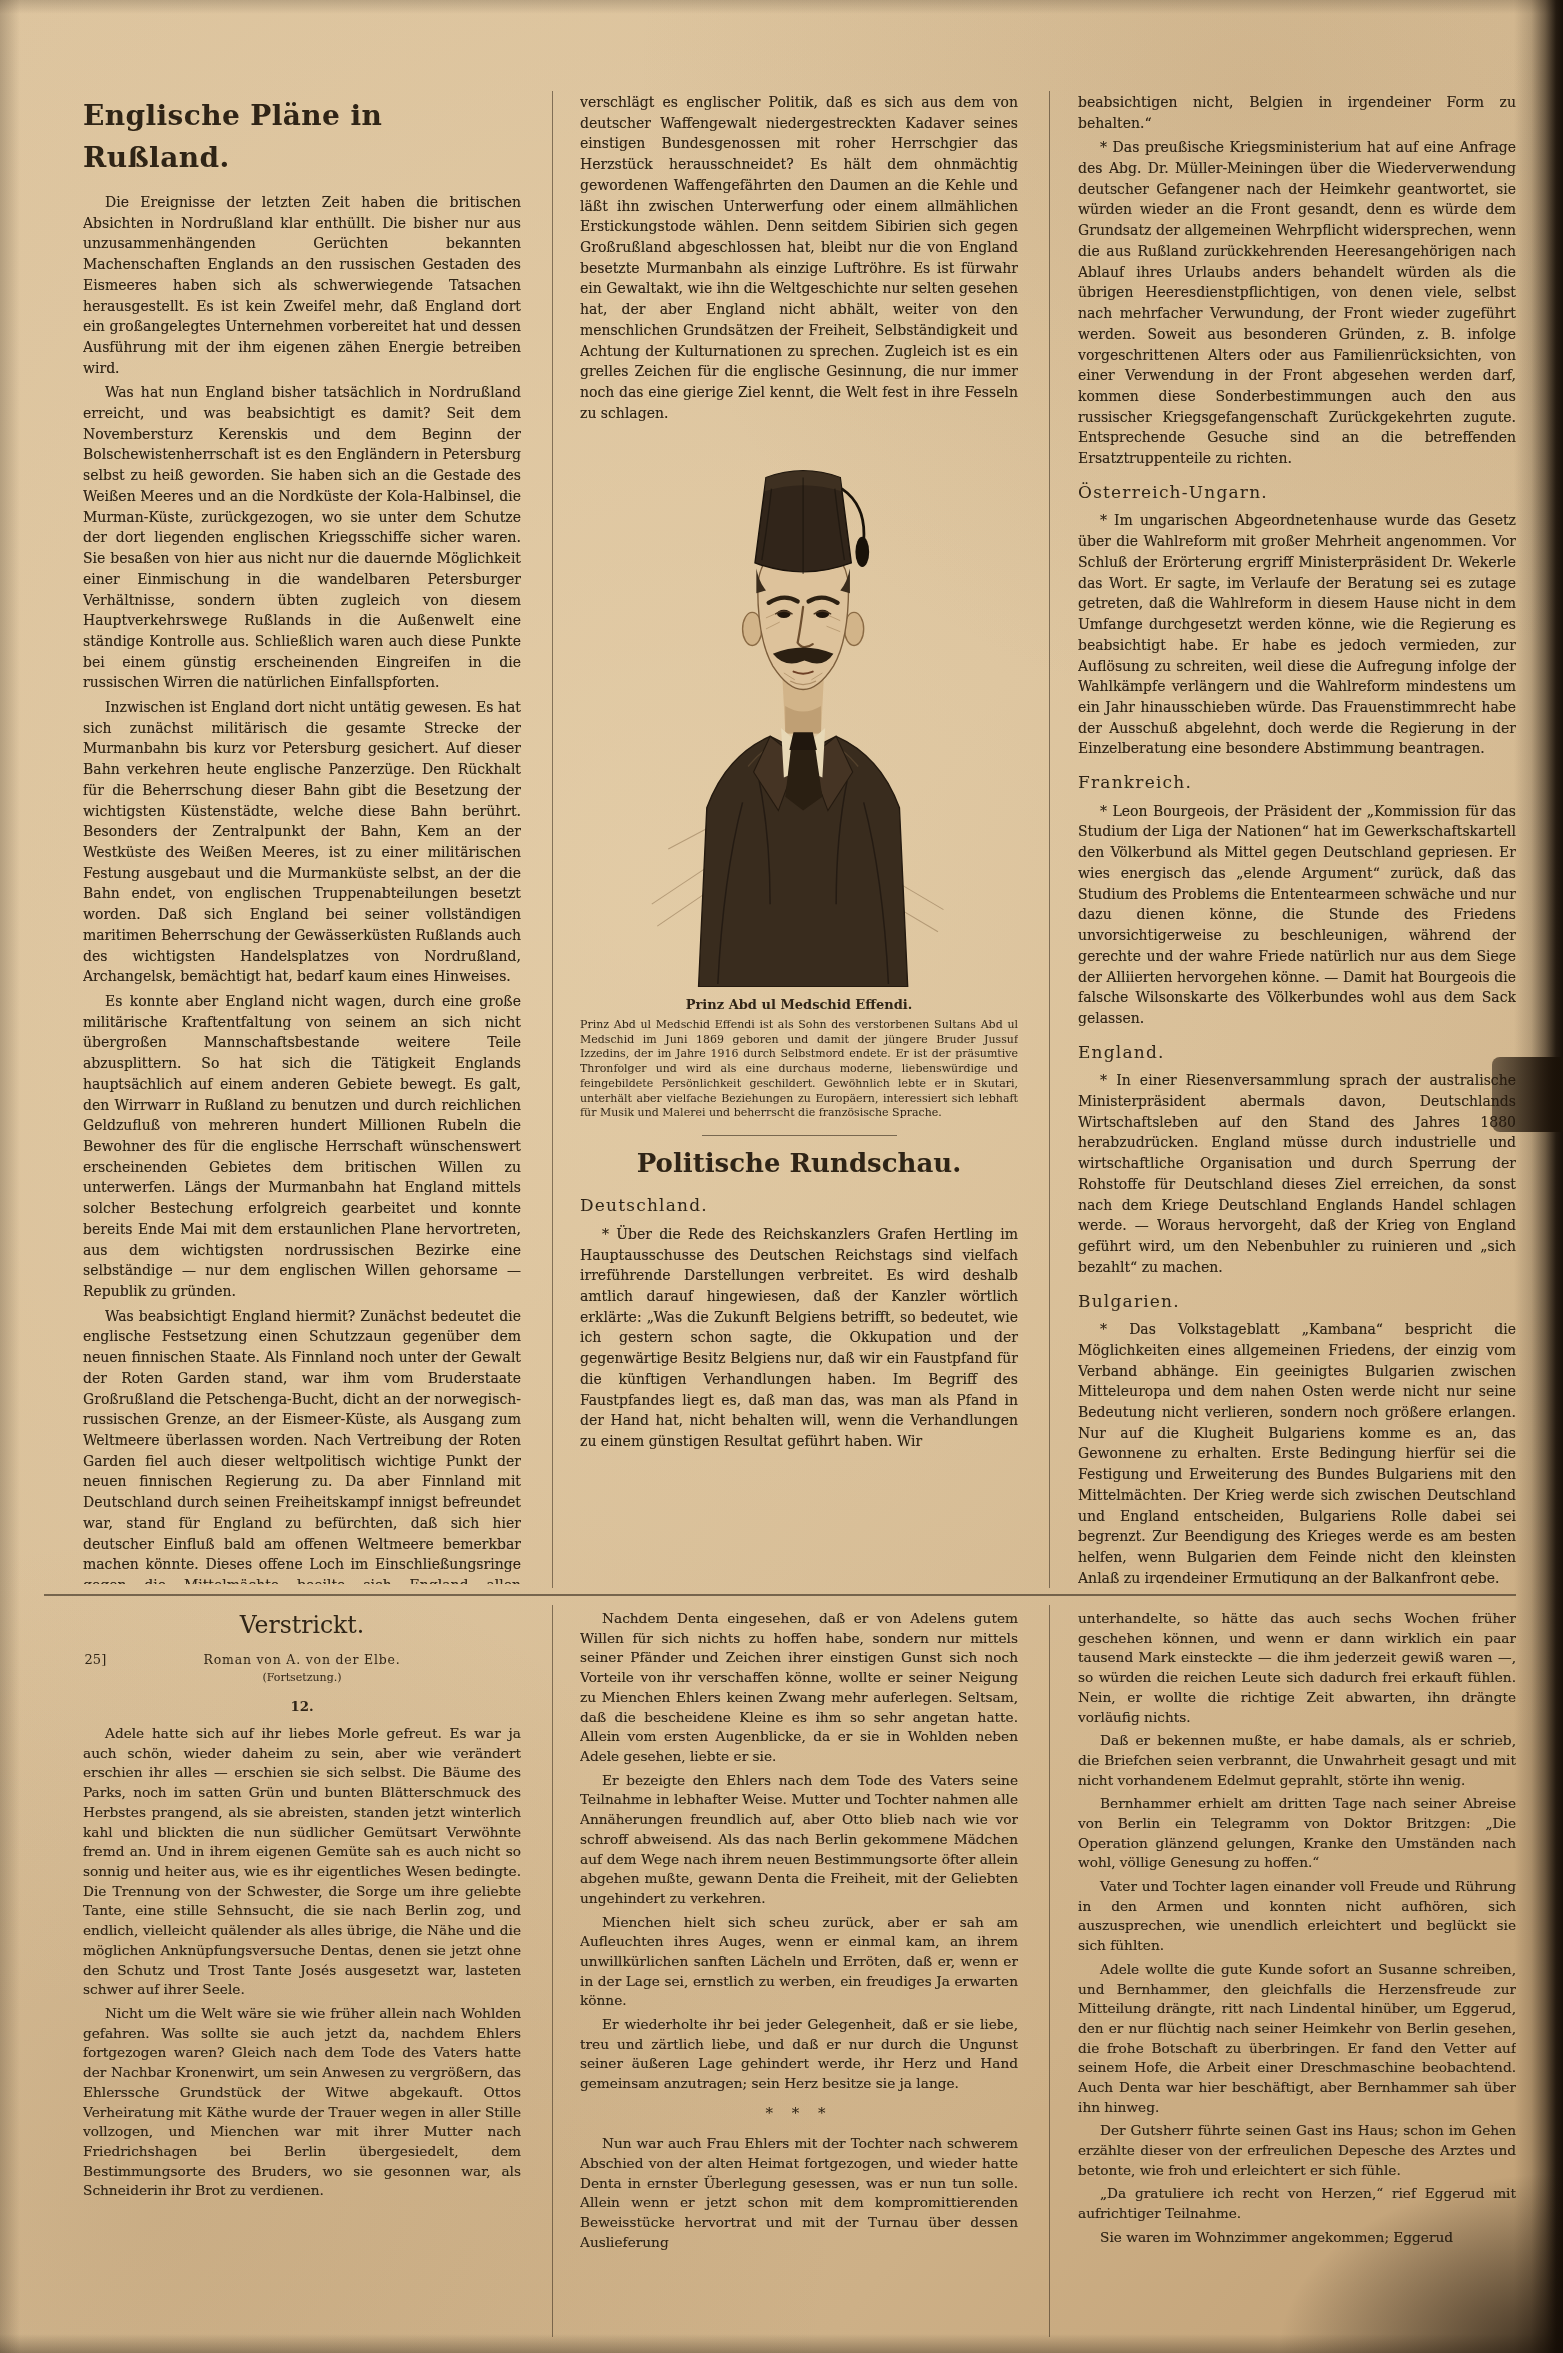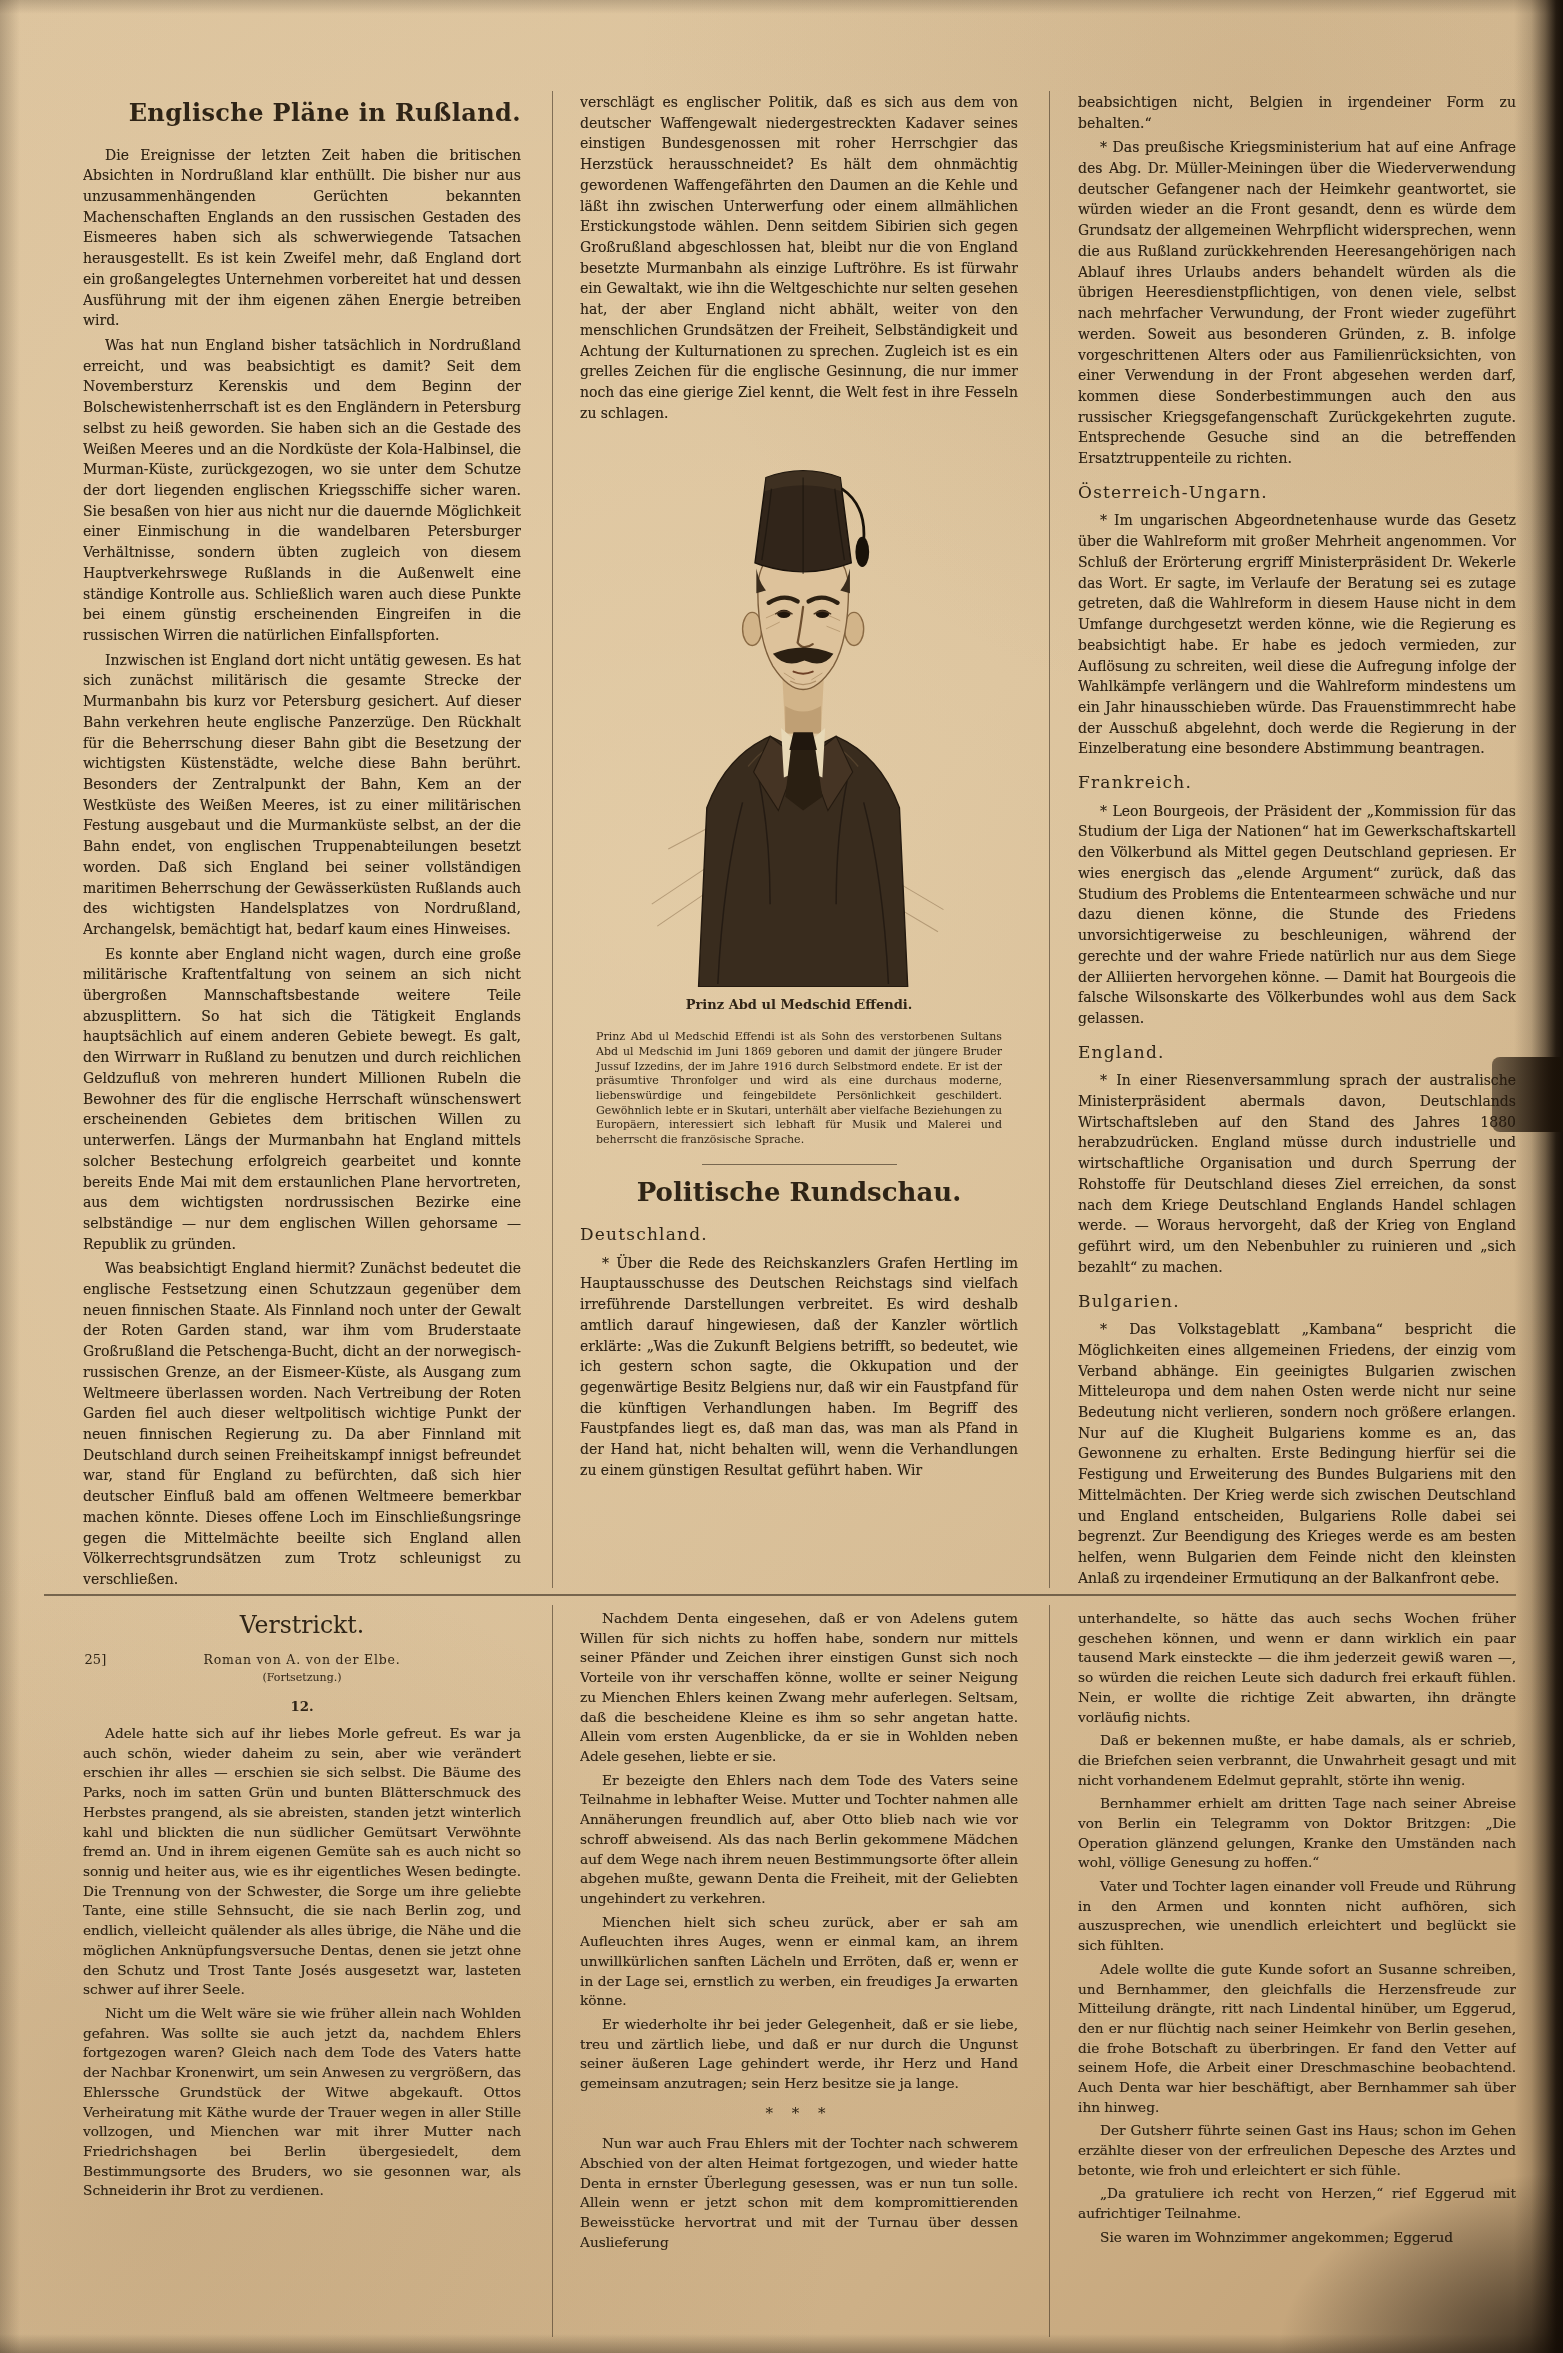--- a/index.html
+++ b/index.html
@@ -17,28 +17,28 @@
   .upper{top:92px;height:1492px;width:438px;font-size:14px;line-height:1.48;}
   #col1{left:83px}#col2{left:580px}#col3{left:1078px}
   .novel{top:1609px;height:726px;width:438px;font-size:13.7px;line-height:1.44;}
   #ncol1{left:83px}#ncol2{left:580px}#ncol3{left:1078px}
 
   .vrule{position:absolute;width:1.2px;background:rgba(52,40,26,0.55);}
   .upper-rule{top:91px;height:1497px;}
   .novel-rule{top:1605px;height:732px;}
   .hrule{position:absolute;top:1594px;left:44px;width:1472px;height:1.6px;background:rgba(52,40,26,0.6);}
 
-  .headline{font-size:24px;font-weight:bold;text-align:right;letter-spacing:0.4px;margin:3.1px 0 14px;}
+  .headline{font-size:28px;font-weight:bold;text-align:left;letter-spacing:0.4px;margin:3.1px 0 14px;}
   .body-p{margin:0 0 3.9px;text-indent:22px;text-shadow:0 0 0.3px rgba(42,32,18,.45);}
   .no-indent{text-indent:0;}
 
   .portrait{margin:12.5px 0 3.1px;}
   .portrait svg{display:block;margin:0 auto;}
   .cap-title{text-align:center;font-weight:bold;font-size:13px;margin:7.8px 0 3.9px;}
-  .cap-text{font-size:11px;line-height:1.34;text-align:justify;margin:16px;}
+  .cap-text{font-size:11px;line-height:1.34;text-align:justify;margin:0;}
 
   .section-rule{width:195px;height:0.8px;background:rgba(52,40,26,.6);margin:14px auto 7.8px;}
   .rundschau-title{font-size:26px;font-weight:bold;text-align:center;margin:4.7px 0 3.1px;}
   .country-heading{font-size:17px;font-weight:normal;text-align:left;letter-spacing:1.2px;margin:11px 0 5.5px;}
 
   .novel-title{font-size:23.5px;font-weight:normal;text-align:center;margin:0 0 7.8px;}
   .byline-row{position:relative;text-align:center;font-size:12.5px;letter-spacing:0.8px;}
   .installment{position:absolute;left:1.6px;top:0.8px;font-size:13px;letter-spacing:0;}
   .fortsetzung{text-align:center;font-size:11px;margin:1.6px 0 0;}
   .chapter-num{text-align:center;font-weight:bold;font-size:13.3px;margin:11px 0 7.8px;}

